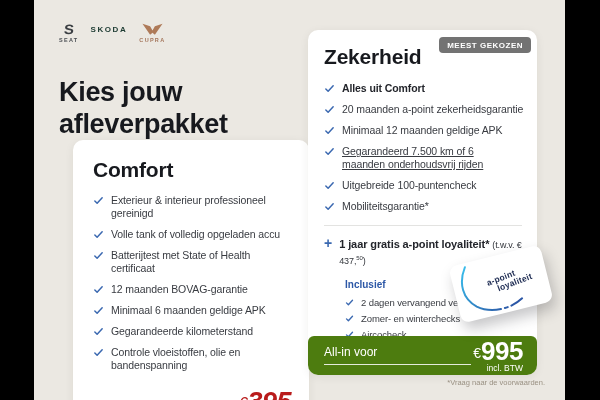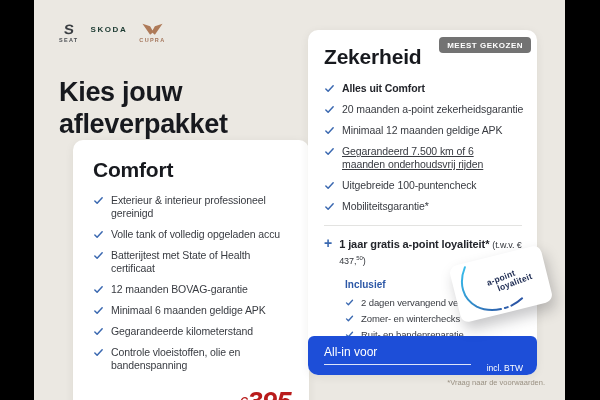--- a/index.html
+++ b/index.html
@@ -72,21 +72,21 @@
     border-radius:8px;transform:rotate(-14deg);z-index:5;
     box-shadow:2px 8px 14px rgba(30,30,40,.25);overflow:hidden;
   }
   .loyalty-arc{position:absolute;left:0;top:0;}
   .loyalty-text{
     position:absolute;left:34px;top:18px;transform:rotate(-7deg);
     font-size:8.5px;font-weight:700;color:#1D2B52;line-height:9px;letter-spacing:0.2px;
   }
   
   .z-footer{
-    position:absolute;left:0;bottom:0;width:229px;height:39px;background:#1d4ed8;
+    position:absolute;left:0;bottom:0;width:229px;height:39px;background:#4d7c0f;
     border-radius:6px 6px 10px 10px;color:#fff;
   }
   .allin-label{position:absolute;left:16px;top:9px;font-size:12px;font-weight:500;}
   .allin-underline{position:absolute;left:16px;right:66px;top:28px;height:1px;background:rgba(255,255,255,.85);}
   .z-price{position:absolute;right:14px;top:3px;text-align:right;line-height:24px;}
   .z-price .price-euro{font-size:14px;}
   .z-price .price-amount{font-size:26px;font-weight:700;color:#fff;}
   .z-price-note{position:absolute;right:14px;top:27px;font-size:8.5px;color:#fff;}
   
   .footnote{position:absolute;right:20px;top:378px;font-size:7.5px;color:#9A9183;}
@@ -265,20 +265,28 @@
             </span>
           <span class="check-text">2 dagen vervangend vervoer</span>
         </li>
         <li class="check-item">
           <span class="check-icon">
               <svg width="9" height="9" viewBox="0 0 12 12">
                 <path d="M2 6.5 L4.5 9 L10 3" stroke="currentColor" stroke-width="1.8" fill="none" stroke-linecap="round" stroke-linejoin="round"></path>
               </svg>
             </span>
           <span class="check-text">Zomer- en winterchecks</span>
+        </li>
+        <li class="check-item">
+          <span class="check-icon">
+              <svg width="9" height="9" viewBox="0 0 12 12">
+                <path d="M2 6.5 L4.5 9 L10 3" stroke="currentColor" stroke-width="1.8" fill="none" stroke-linecap="round" stroke-linejoin="round"></path>
+              </svg>
+            </span>
+          <span class="check-text">Aircocheck</span>
         </li>
         <li class="check-item">
           <span class="check-icon">
               <svg width="9" height="9" viewBox="0 0 12 12">
                 <path d="M2 6.5 L4.5 9 L10 3" stroke="currentColor" stroke-width="1.8" fill="none" stroke-linecap="round" stroke-linejoin="round"></path>
               </svg>
             </span>
           <span class="check-text">Ruit- en bandenreparatie</span>
         </li>
       </ul>
@@ -296,18 +304,21 @@
       </svg>
       <div class="loyalty-text">
         <div>a-point</div>
         <div style="margin-left:8px;">loyaliteit</div>
       </div>
     </div>
 
     <footer class="z-footer">
       <span class="allin-label">All-in voor</span>
       <span class="allin-underline"></span>
+      <span class="z-price">
+        <span class="price-euro">€</span><span class="price-amount">995</span>
+      </span>
       <span class="z-price-note">incl. BTW</span>
     </footer>
   </section>
 
   <div class="footnote">*Vraag naar de voorwaarden.</div>
 </div>
 
 </body></html>

